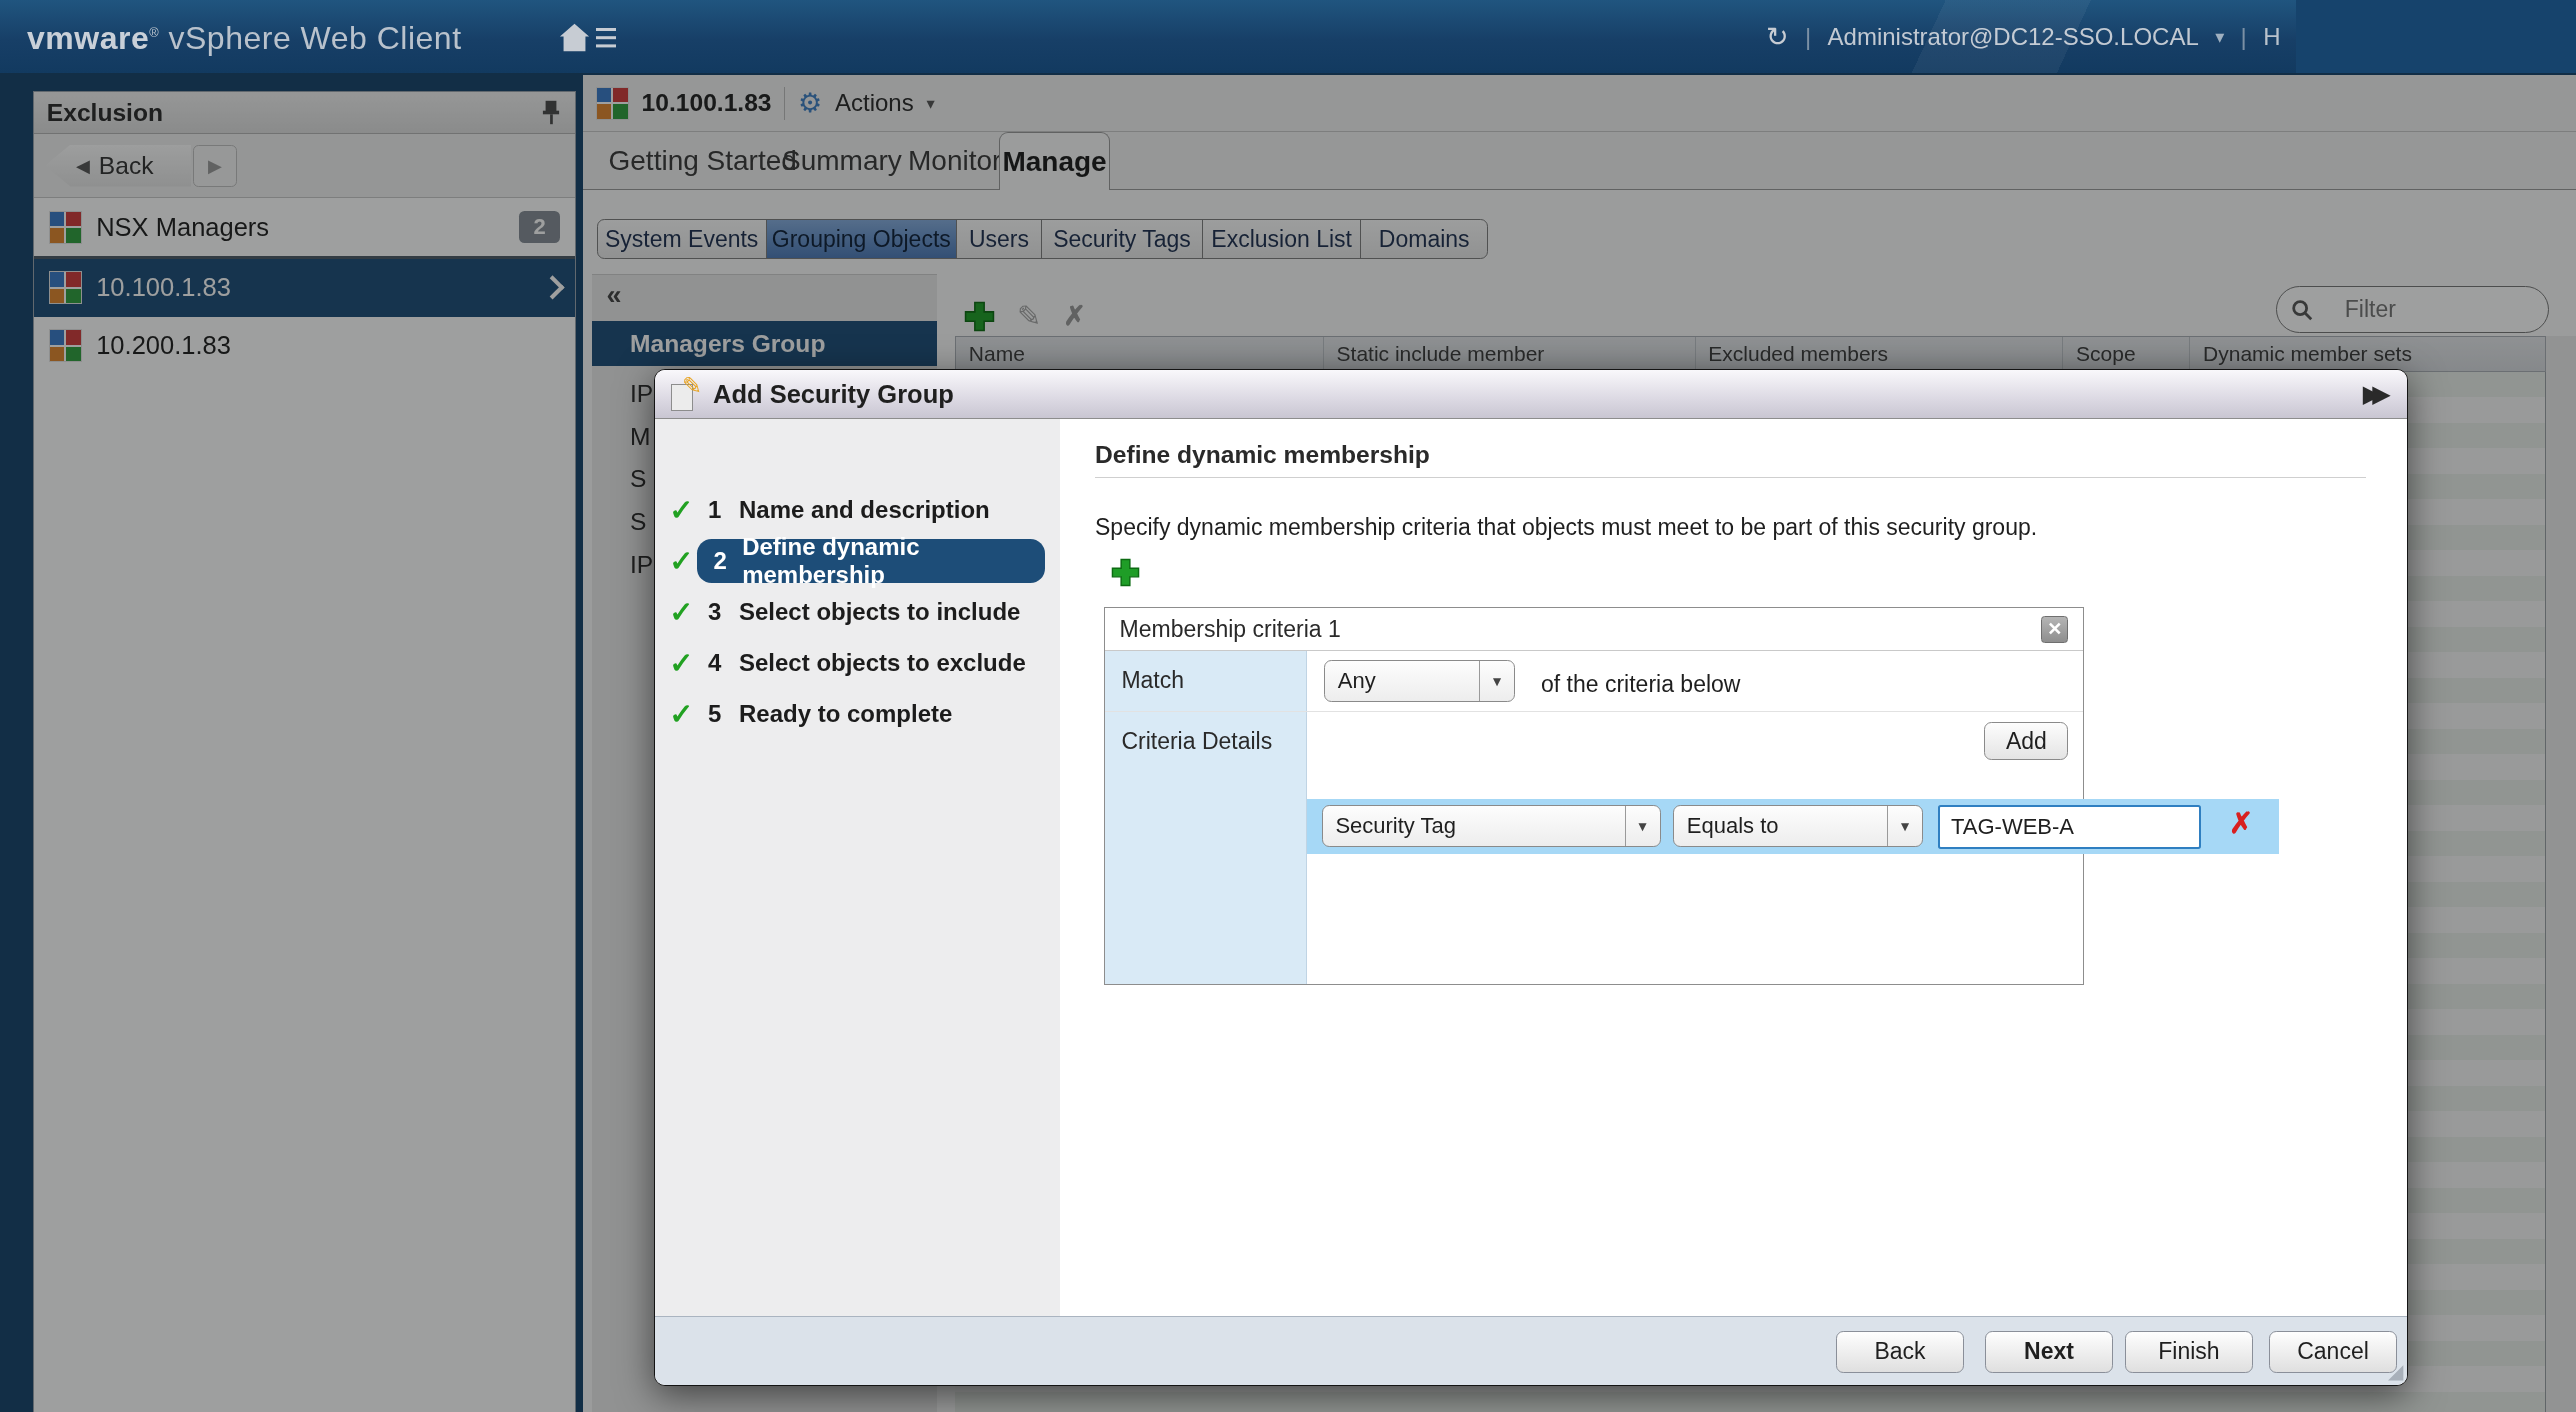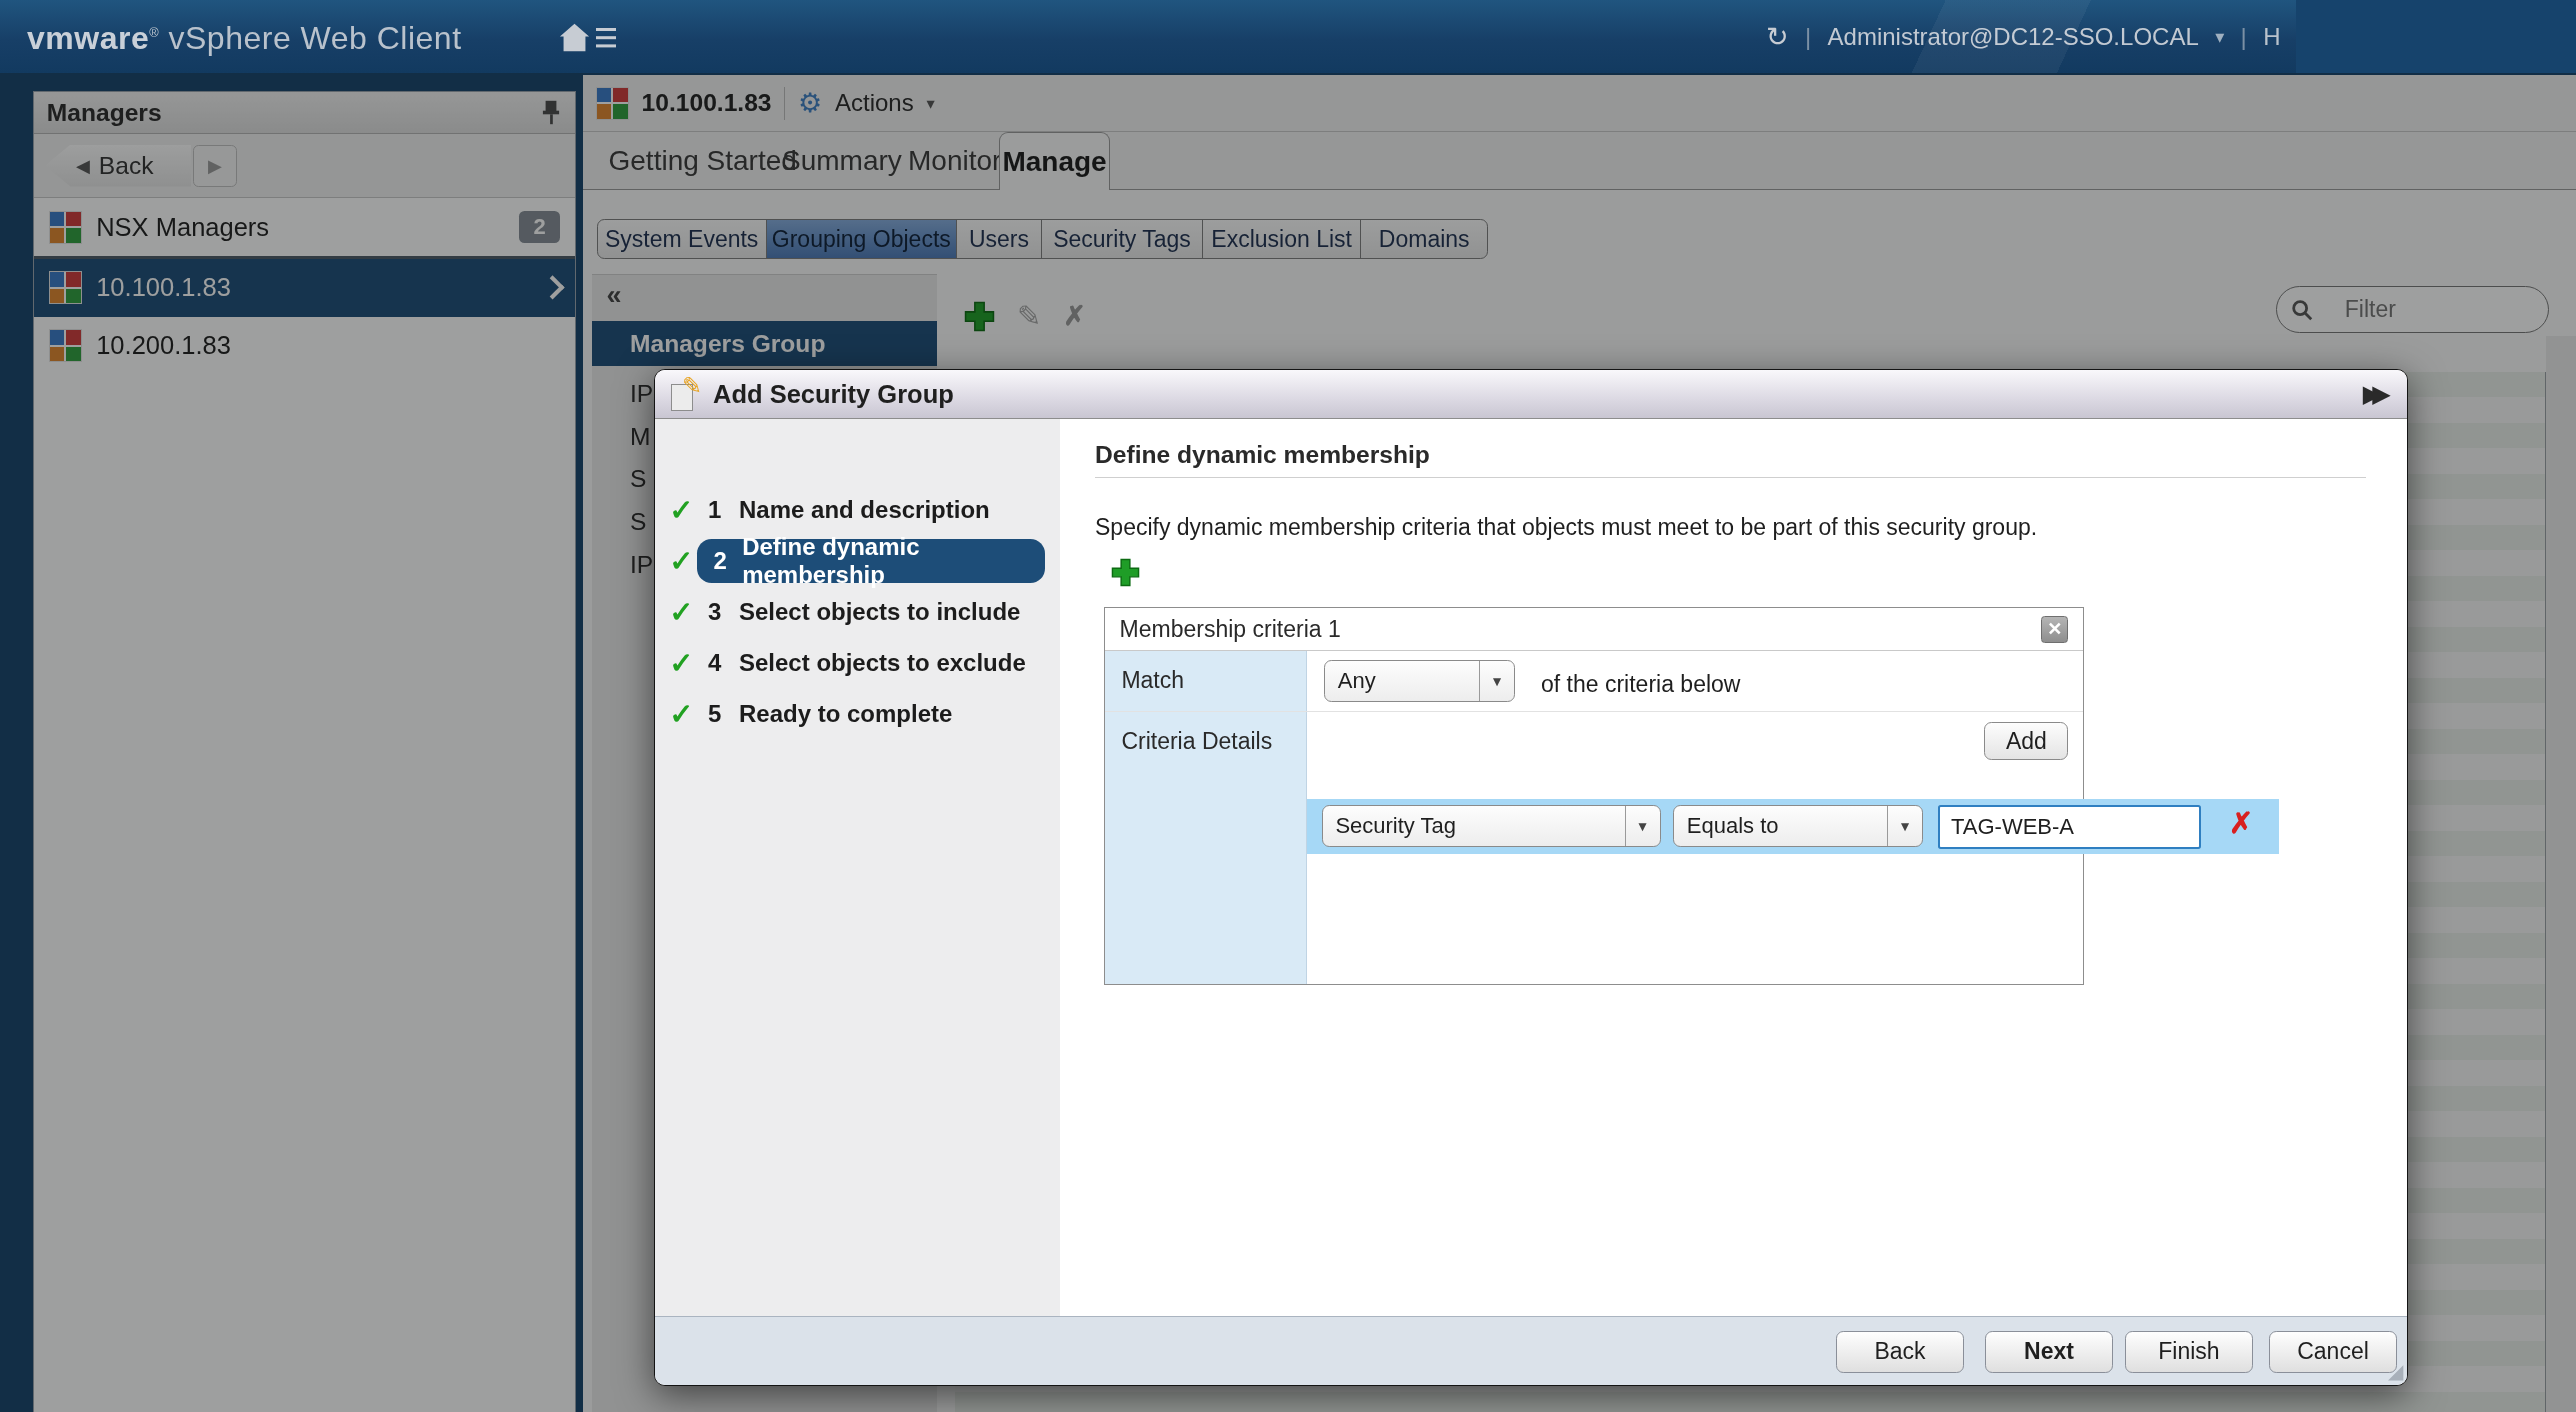--- a/index.html
+++ b/index.html
@@ -182,21 +182,21 @@
     <span class="tsep">|</span>
     <span class="user">Administrator@DC12-SSO.LOCAL</span>
     <span class="caret">▾</span>
     <span class="tsep">|</span>
     <span class="help-clip">H</span>
   </div>
 </header>
 
 <aside class="navigator">
   <div class="nav-title">
-    <span class="t">Managers</span>
+    <span class="t">Exclusion</span>
     <svg width="22" height="27" viewBox="0 0 24 30">
       <rect x="6" y="2" width="12" height="12" fill="#4a4a4a"></rect>
       <rect x="3" y="13" width="18" height="4" fill="#4a4a4a"></rect>
       <rect x="11" y="17" width="3" height="11" fill="#4a4a4a"></rect>
     </svg>
   </div>
   <div class="nav-back">
     <div class="back-btn">
       <span class="arr">◀</span>
       <span>Back</span>
@@ -289,20 +289,27 @@
   </div>
 
   <div class="filter">
     <svg width="24" height="24" viewBox="0 0 26 26">
       <circle cx="11" cy="11" r="7" fill="none" stroke="#555" stroke-width="3"></circle>
       <line x1="16" y1="16" x2="23" y2="23" stroke="#555" stroke-width="3"></line>
     </svg>
     <input placeholder="Filter" style="">
   </div>
 
+  <div class="grid-header">
+    <div class="gh-cell" style="width:368px;">Name</div>
+    <div class="gh-cell" style="width:372px;">Static include member</div>
+    <div class="gh-cell" style="width:368px;">Excluded members</div>
+    <div class="gh-cell" style="width:127px;">Scope</div>
+    <div class="gh-cell" style="width:355px; border-right:none;">Dynamic member sets</div>
+  </div>
   <div class="gutter"></div>
   <div class="grid-body"></div>
 </section>
 
 <div class="overlay"></div>
 
 <div class="dialog">
   <div class="dlg-title">
     <span class="dlg-ic">
       <span class="page"></span>

